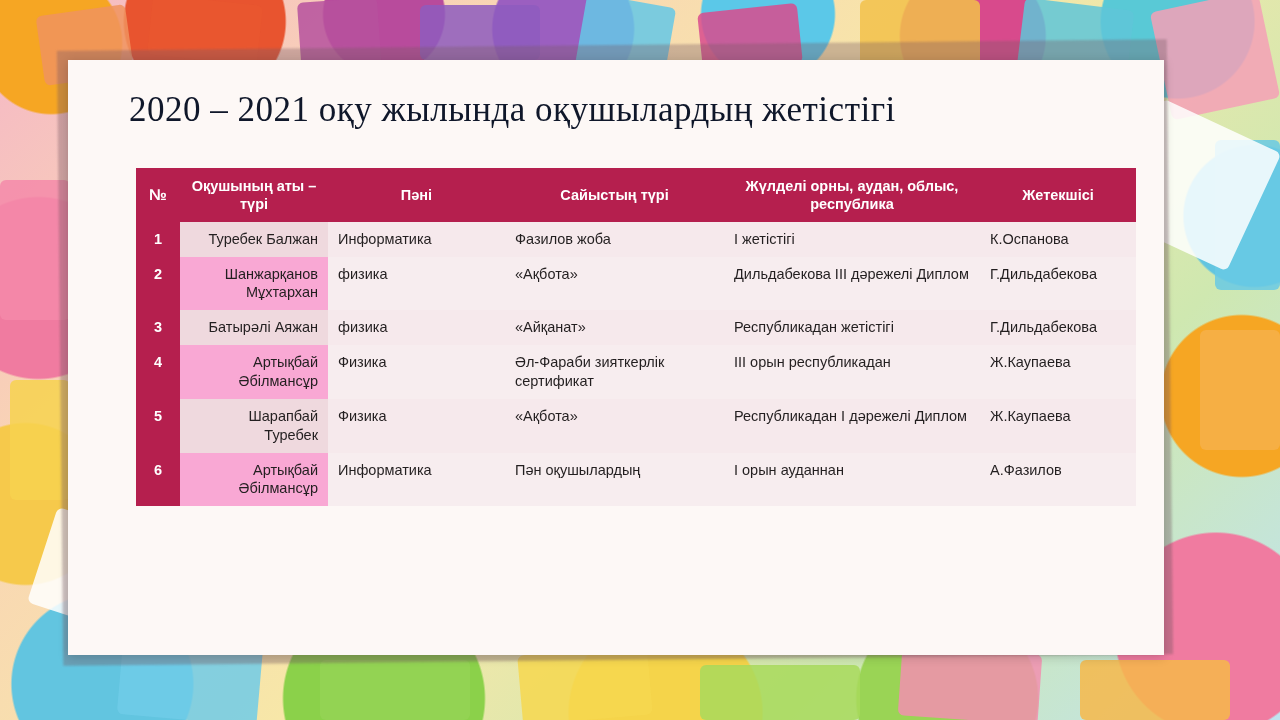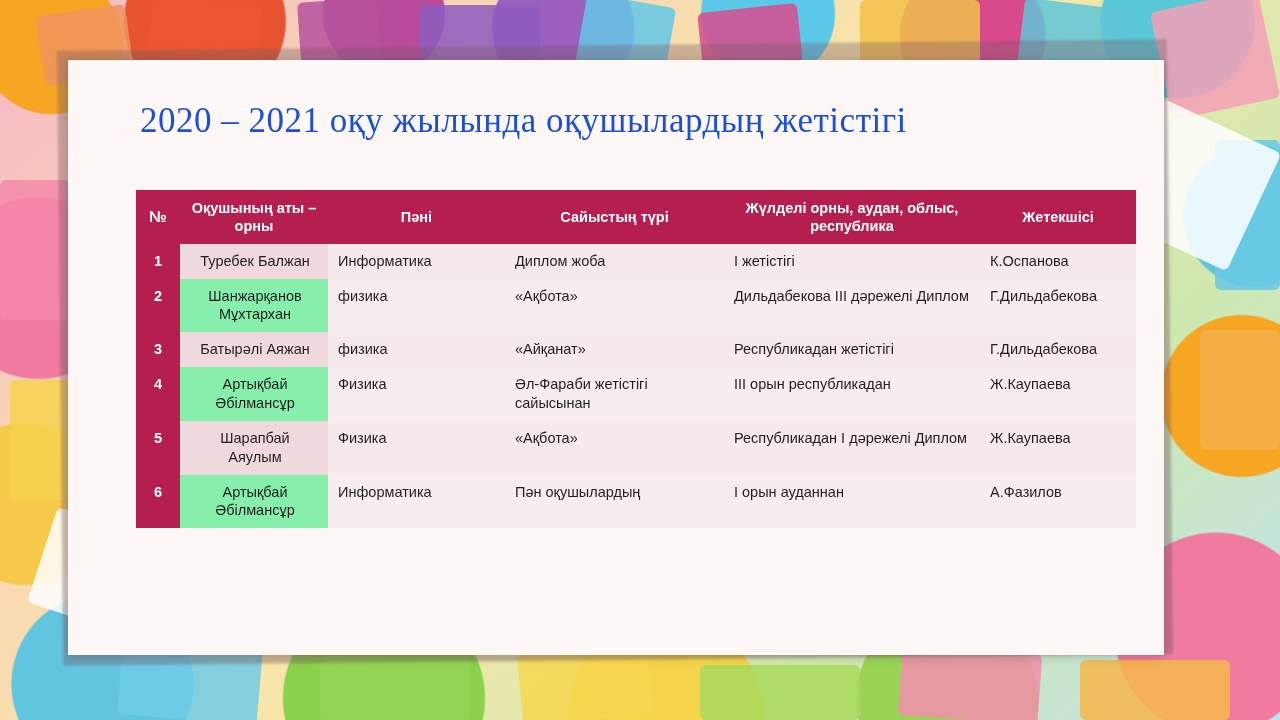--- a/index.html
+++ b/index.html
@@ -90,27 +90,27 @@
     position: absolute;
     left: 68px;
     top: 60px;
     width: 1096px;
     height: 595px;
     background: #fdf8f6;
     box-shadow: 0 2px 10px rgba(0,0,0,.18);
   }
 
   .slide-title {
-    margin: 12px;
+    margin: 1px;
     padding: 26px 40px 0 60px;
     font-family: "Liberation Serif", serif;
     font-weight: 400;
     font-size: 35px;
     line-height: 1.3;
-    color: #1d4ed8;
+    color: #0f172a;
     letter-spacing: .5px;
     text-align: left;
     white-space: nowrap;
   }
 
   
   .table-wrap {
     padding: 34px 28px 0 68px;
   }
   table.results {
@@ -149,29 +149,29 @@
     text-align: left;
   }
   table.results tbody td.idx {
     background: #b51f4e;
     color: #ffffff;
     font-weight: bold;
     text-align: center;
     vertical-align: top;
   }
   table.results tbody td.name {
-    text-align: center;
+    text-align: right;
     padding-left: 12px;
   }
   table.results tbody tr.odd td { background: #f6e9ec; }
   table.results tbody tr.even td { background: #f7edef; }
   table.results tbody tr.odd td.idx,
   table.results tbody tr.even td.idx { background: #b51f4e; }
   table.results tbody tr.odd td.name { background: #efd9de; }
-  table.results tbody tr.even td.name { background: #86efac; }
+  table.results tbody tr.even td.name { background: #f9a8d4; }
 </style>
 </head>
 <body>
 
 <div id="slide">
 
   <div class="bg"></div>
   <div class="bg-shapes">
     <i class="s1"></i>
       <i class="s2"></i>
@@ -208,33 +208,33 @@
           <col class="c0">
             <col class="c1">
             <col class="c2">
           <col class="c3">
             <col class="c4">
             <col class="c5">
         </colgroup>
         <thead>
           <tr>
             <th class="num">№</th>
-            <th>Оқушының аты – орны</th>
+            <th>Оқушының аты – түрі</th>
             <th>Пәні</th>
             <th>Сайыстың түрі</th>
             <th>Жүлделі орны, аудан, облыс, республика</th>
             <th>Жетекшісі</th>
           </tr>
         </thead>
         <tbody>
           <tr class="odd">
             <td class="idx">1</td>
             <td class="name">Туребек Балжан</td>
             <td>Информатика</td>
-            <td>Диплом жоба</td>
+            <td>Фазилов жоба</td>
             <td>I жетістігі</td>
             <td>К.Оспанова</td>
           </tr>
           <tr class="even">
             <td class="idx">2</td>
             <td class="name">Шанжарқанов Мұхтархан</td>
             <td>физика</td>
             <td>«Ақбота»</td>
             <td>Дильдабекова III дәрежелі Диплом</td>
             <td>Г.Дильдабекова</td>
@@ -244,27 +244,27 @@
             <td class="name">Батырәлі Аяжан</td>
             <td>физика</td>
             <td>«Айқанат»</td>
             <td>Республикадан жетістігі</td>
             <td>Г.Дильдабекова</td>
           </tr>
           <tr class="even">
             <td class="idx">4</td>
             <td class="name">Артықбай Әбілмансұр</td>
             <td>Физика</td>
-            <td>Әл-Фараби жетістігі сайысынан</td>
+            <td>Әл-Фараби зияткерлік сертификат</td>
             <td>III орын республикадан</td>
             <td>Ж.Каупаева</td>
           </tr>
           <tr class="odd">
             <td class="idx">5</td>
-            <td class="name">Шарапбай Аяулым</td>
+            <td class="name">Шарапбай Туребек</td>
             <td>Физика</td>
             <td>«Ақбота»</td>
             <td>Республикадан I дәрежелі Диплом</td>
             <td>Ж.Каупаева</td>
           </tr>
           <tr class="even">
             <td class="idx">6</td>
             <td class="name">Артықбай Әбілмансұр</td>
             <td>Информатика</td>
             <td>Пән оқушылардың</td>

